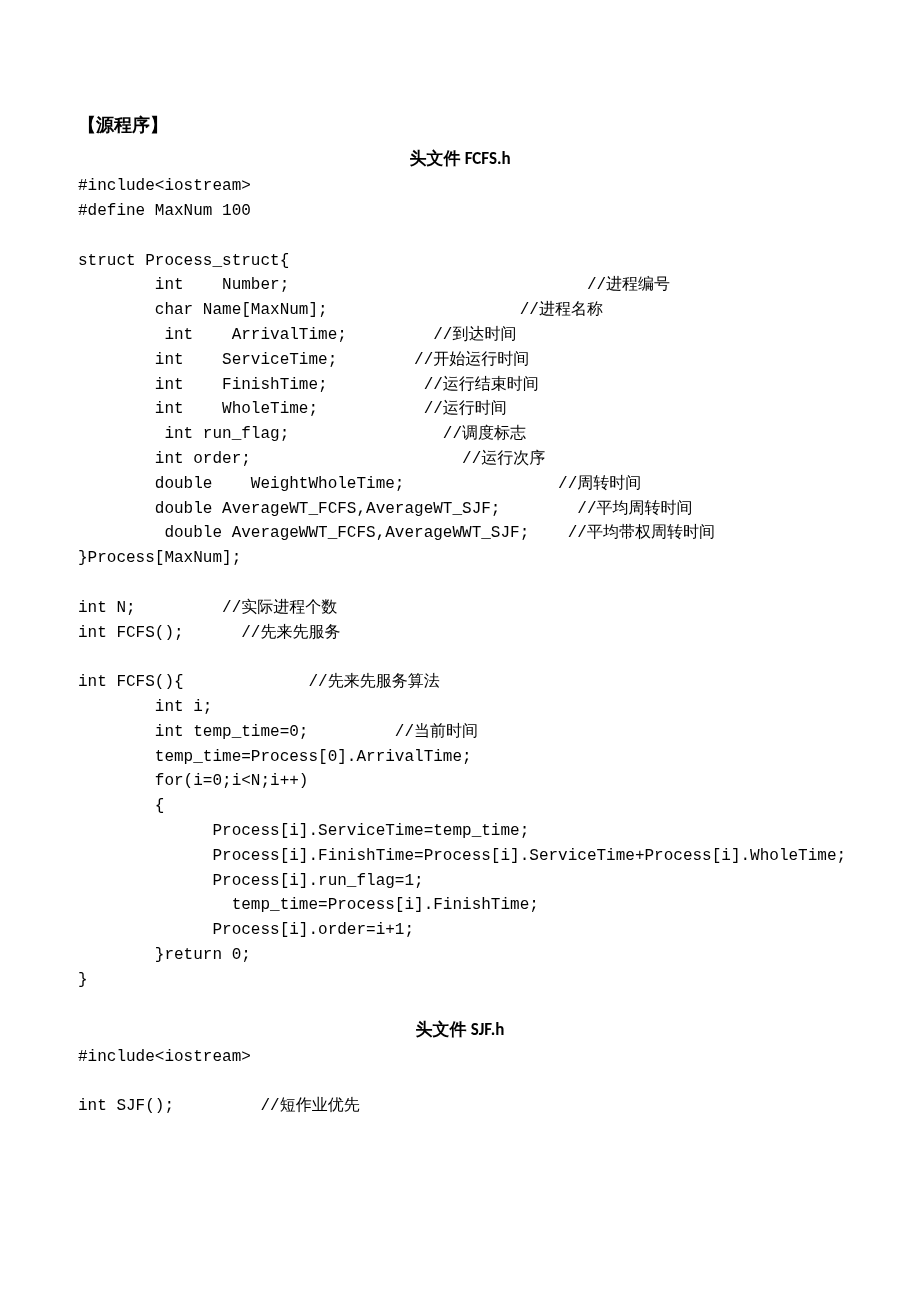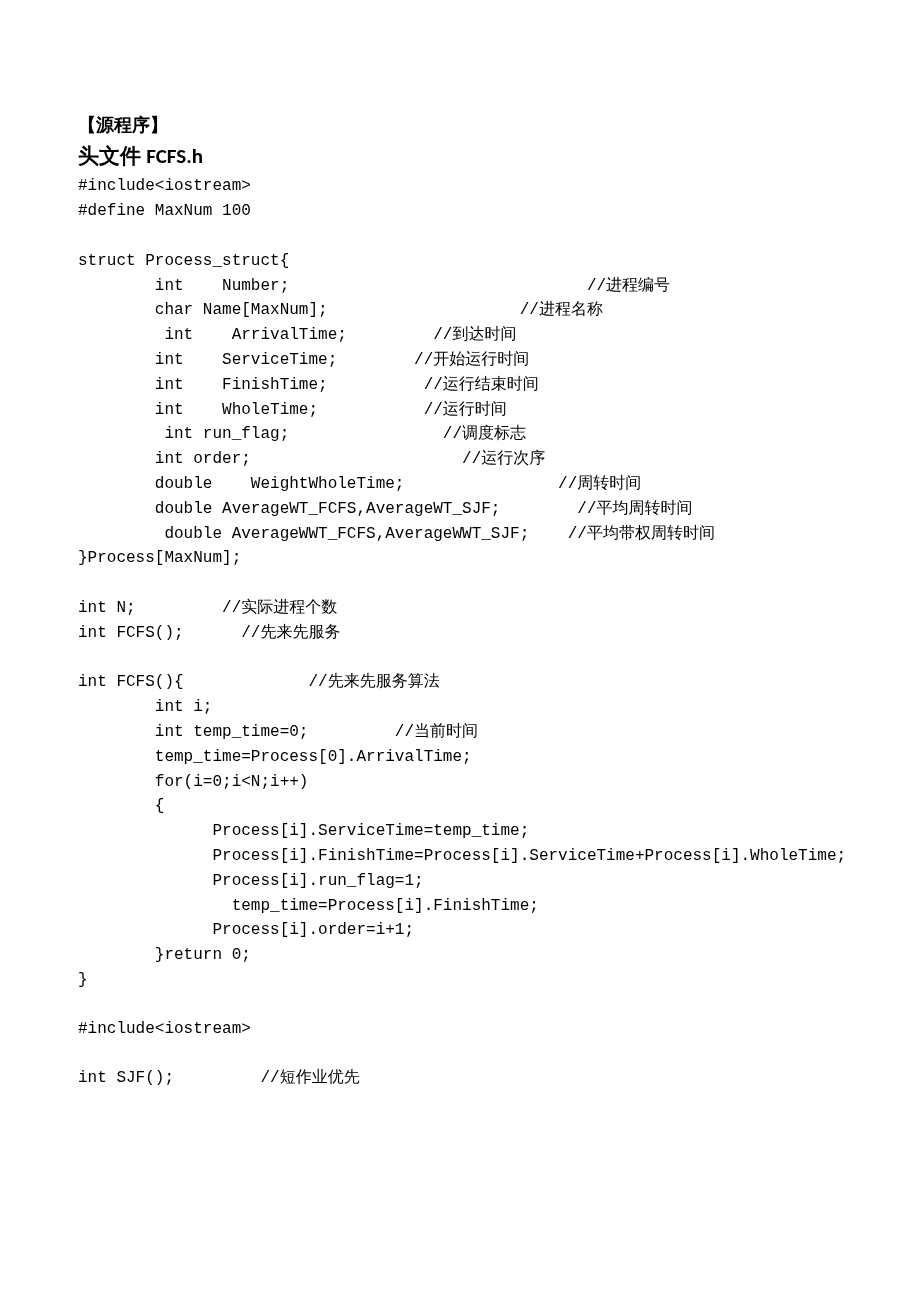--- a/index.html
+++ b/index.html
@@ -17,25 +17,27 @@
   }
   .intro {
     font-family: "SimSun", serif;
     font-size: 18px;
     margin-bottom: 22px;
   }
   .heading-main {
     font-family: "SimSun", "Microsoft YaHei", serif;
     font-weight: bold;
     font-size: 18px;
+    margin-bottom: 6px;
   }
   .heading-sub {
     font-weight: bold;
-    font-size: 21px;
+    font-size: 17px;
     margin-bottom: 2px;
+    text-align: center;
   }
   .heading-sub .cn {
     font-family: "SimSun", "Microsoft YaHei", serif;
   }
   .codeblock {
     font-family: Liberation Mono, monospace;
     white-space: pre;
     font-size: 16px;
     line-height: 1.55;
   }
@@ -84,18 +86,21 @@
               Process[i].ServiceTime=temp_time;
               Process[i].FinishTime=Process[i].ServiceTime+Process[i].WholeTime;
               Process[i].run_flag=1;
                 temp_time=Process[i].FinishTime;
               Process[i].order=i+1;
         }return 0;
 }</div>
 
   <div class="spacer"></div>
 
+  <div class="heading-sub">
+    <span class="cn">头文件 </span><span>SJF.h</span>
+  </div>
 
   <div class="codeblock">#include&lt;iostream&gt;
 
 int SJF();         //短作业优先</div>
 
 </div>
 
 </body></html>

